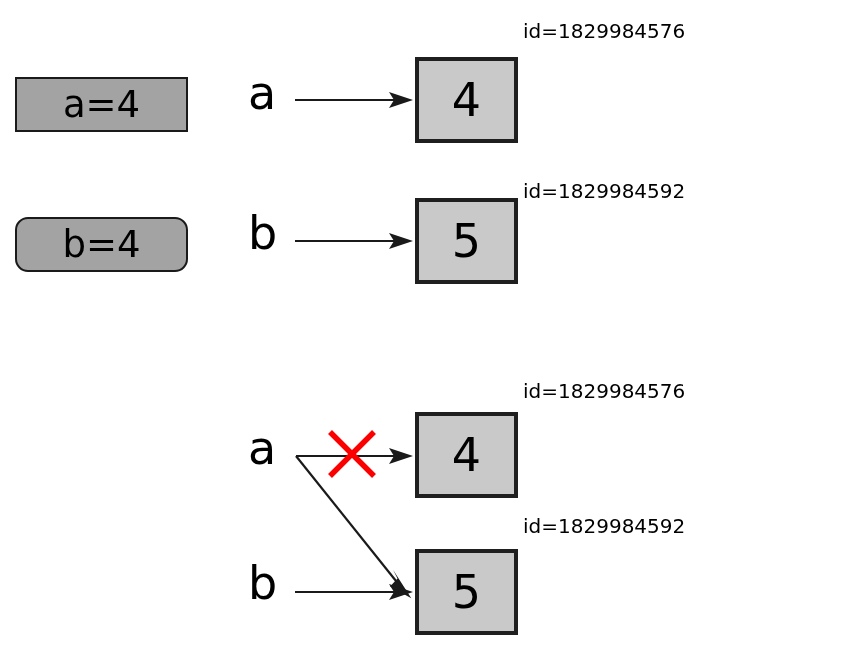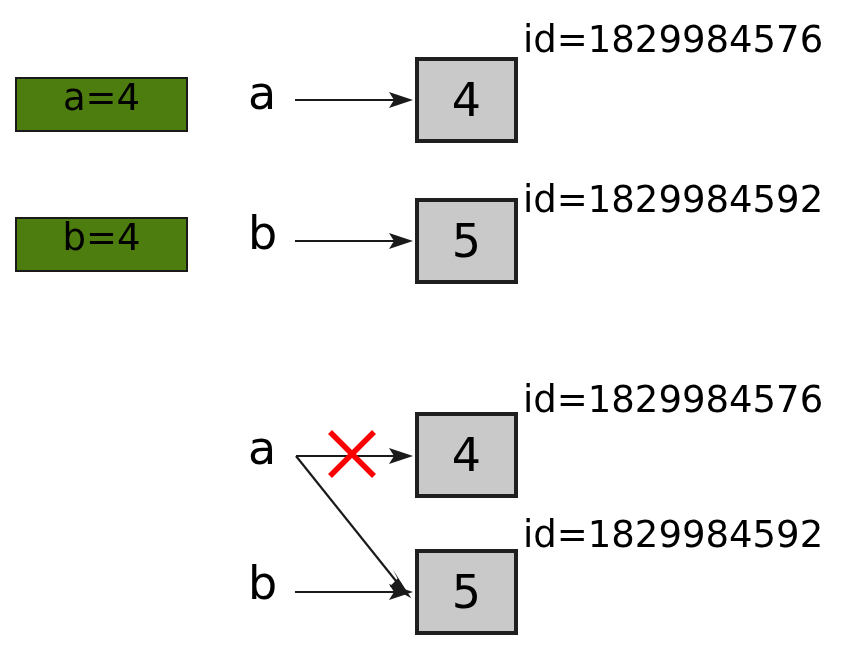--- a/index.html
+++ b/index.html
@@ -17,23 +17,24 @@
     width: 857px;
     height: 663px;
     background: #ffffff;
     overflow: hidden;
   }
 
   
   .code-box {
     position: absolute;
     box-sizing: border-box;
-    background: #4d7c0f;
+    background: #a3a3a3;
     border: 2px solid #1a1a1a;
     display: flex;
+    align-items: center;
     justify-content: center;
   }
   .code-box .code-text {
     font-size: 37px;
     line-height: 1;
     letter-spacing: 0px;
     color: #000000;
     white-space: pre;
   }
 
@@ -59,21 +60,21 @@
   .mem-box .mem-value {
     font-size: 46px;
     line-height: 1;
     color: #000000;
     white-space: pre;
   }
 
   
   .id-label {
     position: absolute;
-    font-size: 37px;
+    font-size: 20px;
     line-height: 1;
     color: #000000;
     white-space: pre;
   }
 
   
   .arrow-layer {
     position: absolute;
     left: 0;
     top: 0;
@@ -106,21 +107,21 @@
   </div>
 
   <div class="var-name" style="left:248px; top:70px;">a</div>
 
   <div class="mem-box" style="left:415px; top:57px; width:103px; height:86px;">
     <span class="mem-value">4</span>
   </div>
 
   <div class="id-label" style="left:523px; top:21px;">id=1829984576</div>
 
-  <div class="code-box" style="left:15px; top:217px; width:173px; height:55px;">
+  <div class="code-box" style="left:15px; top:217px; width:173px; height:55px;border-radius:13px;">
     <span class="code-text">b=4</span>
   </div>
 
   <div class="var-name" style="left:248px; top:210px;">b</div>
 
   <div class="mem-box" style="left:415px; top:198px; width:103px; height:86px;">
     <span class="mem-value">5</span>
   </div>
 
   <div class="id-label" style="left:523px; top:181px;">id=1829984592</div>

